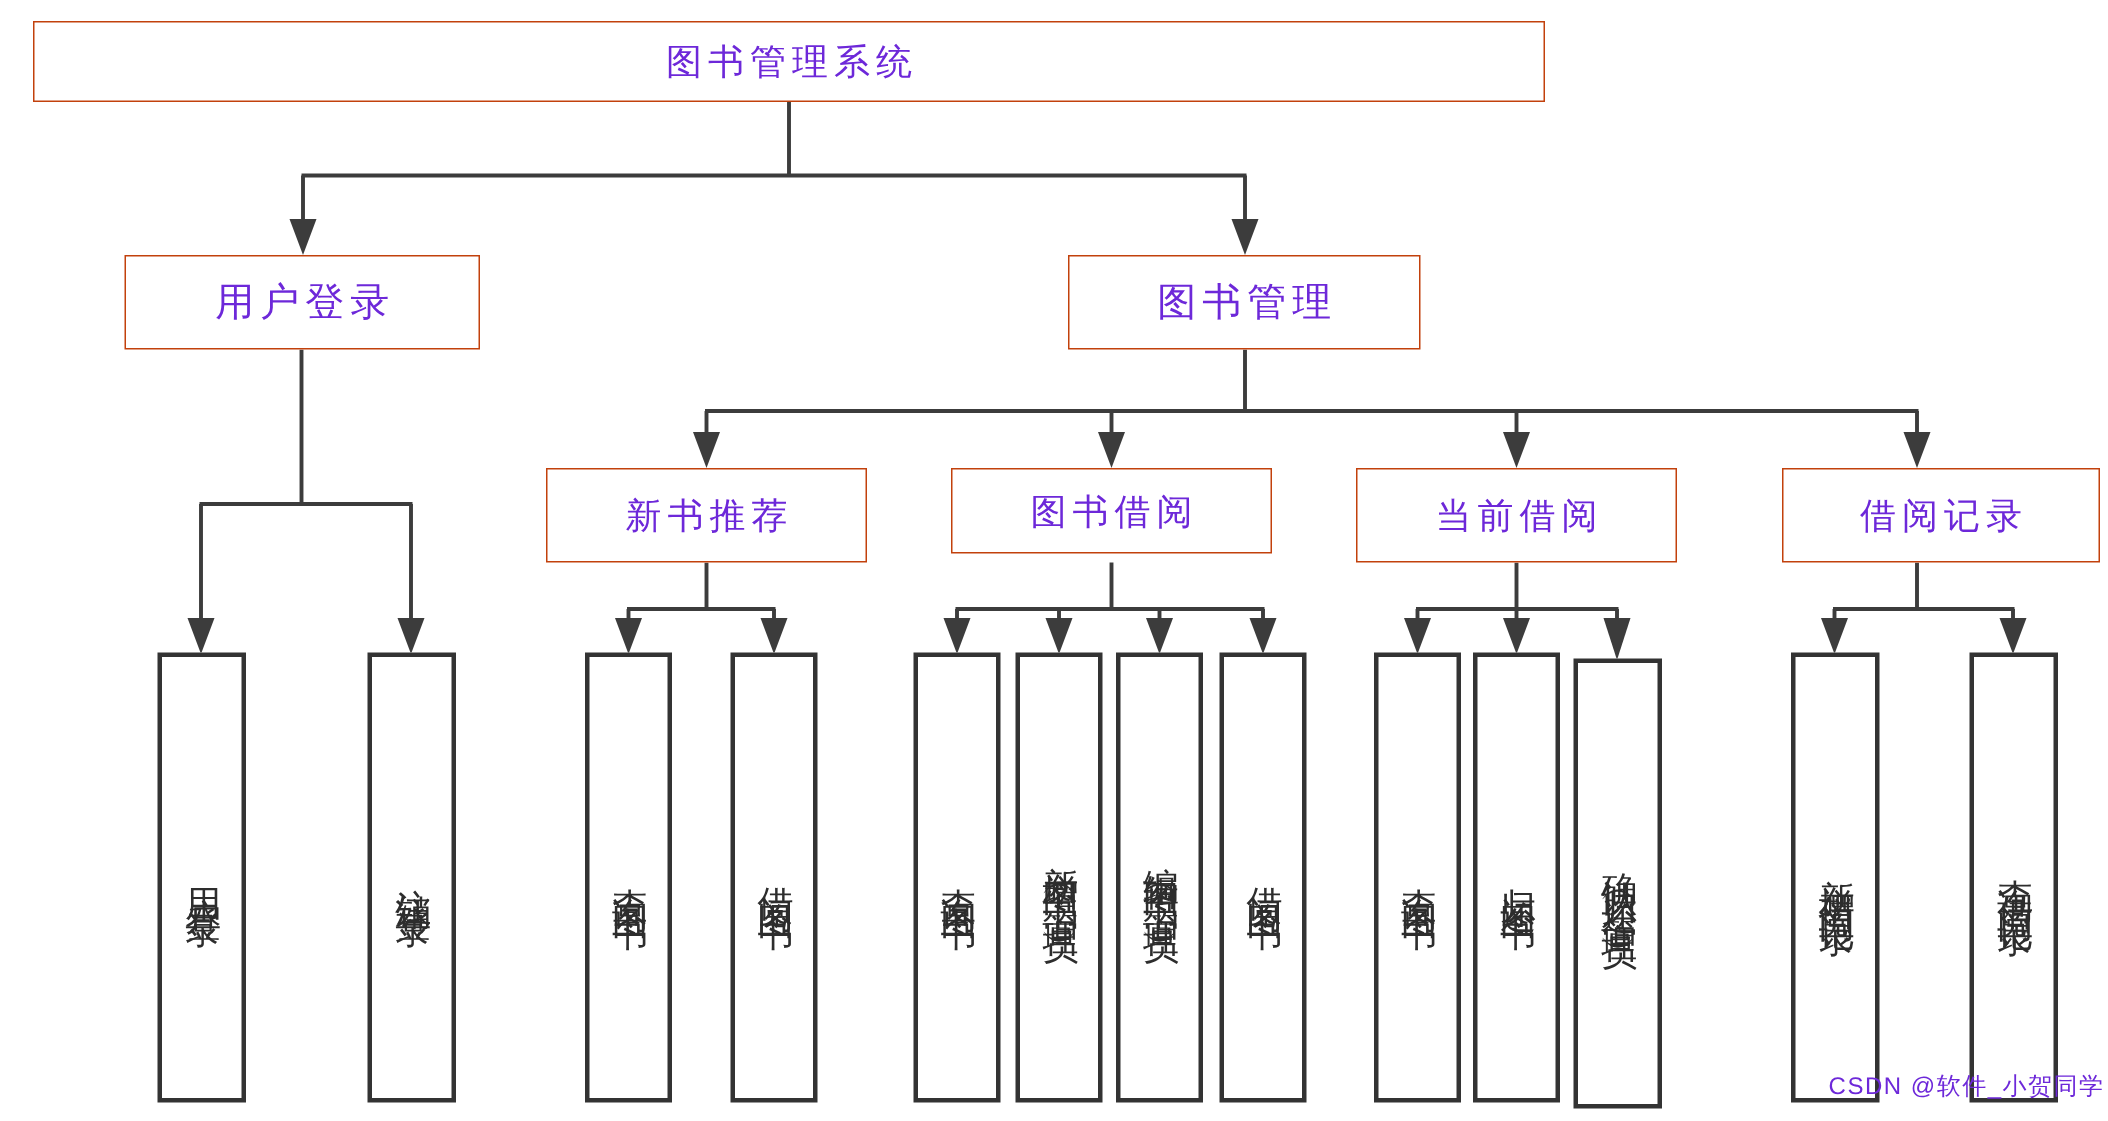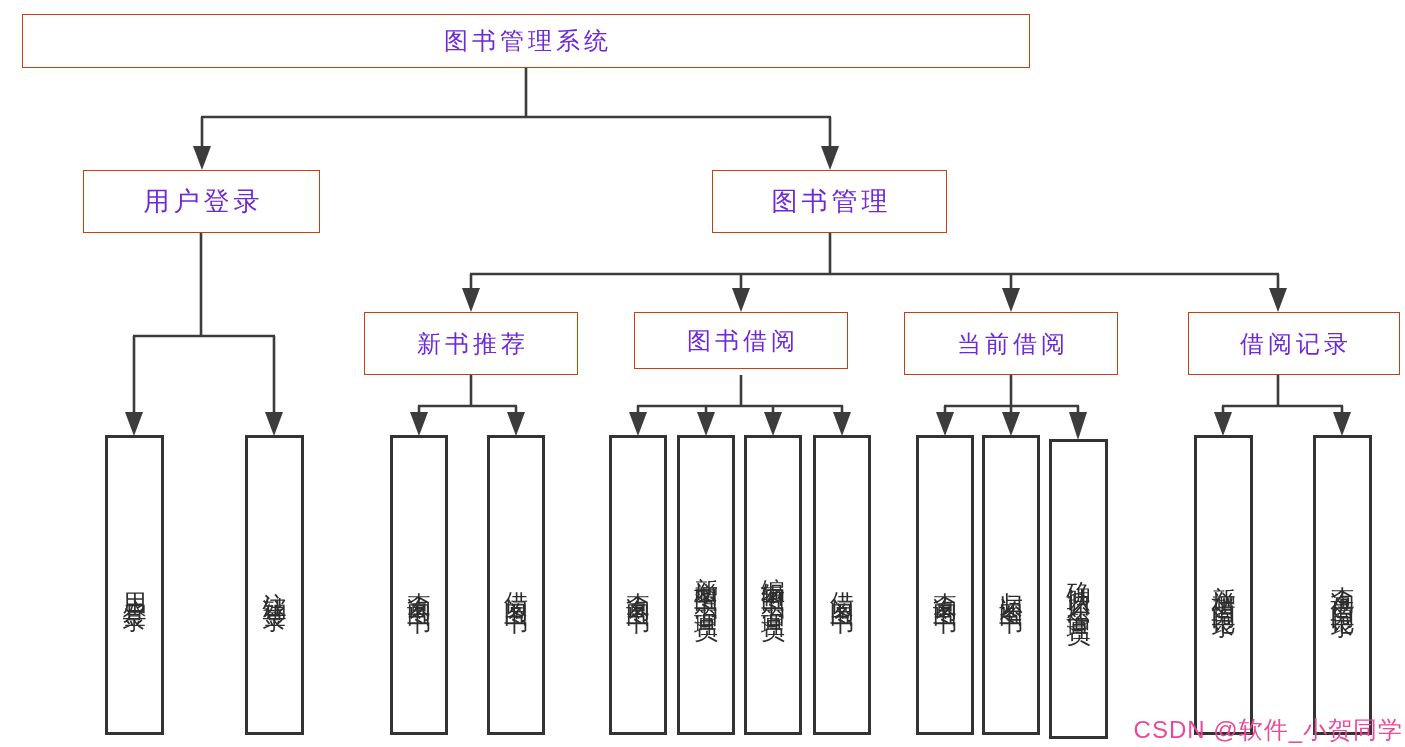--- a/index.html
+++ b/index.html
@@ -49,23 +49,23 @@
     text-orientation: upright;
     font-size: 24px;
     line-height: 1;
     letter-spacing: 6px;
     color: #2d2d2d;
   }
   #watermark {
     position: absolute;
     right: 2px;
     top: 714px;
-    font-size: 24px;
+    font-size: 16px;
     letter-spacing: 1px;
-    color: #ec4899;
+    color: #6d28d9;
     z-index: 5;
     white-space: nowrap;
   }
 </style>
 </head>
 <body>
 
 <div id="stage">
 
   <svg id="connectors" viewBox="0 0 1405 747" xmlns="http://www.w3.org/2000/svg">

